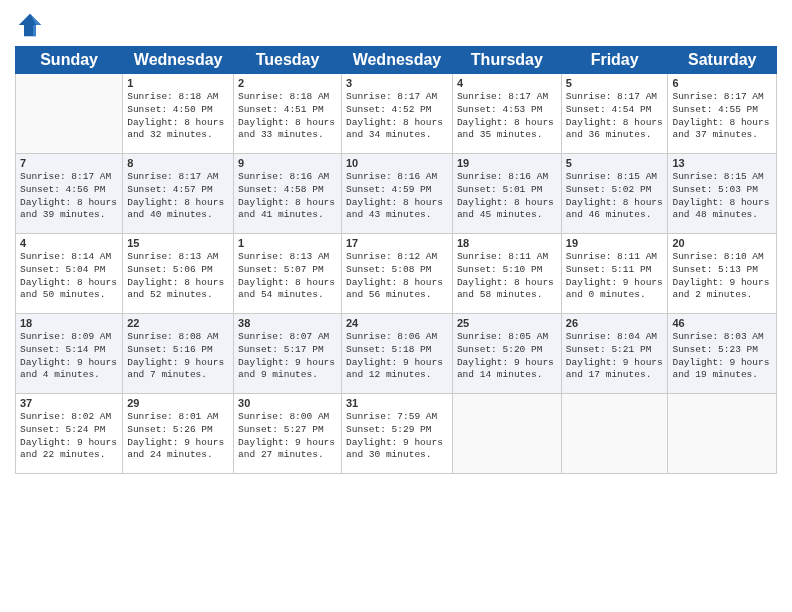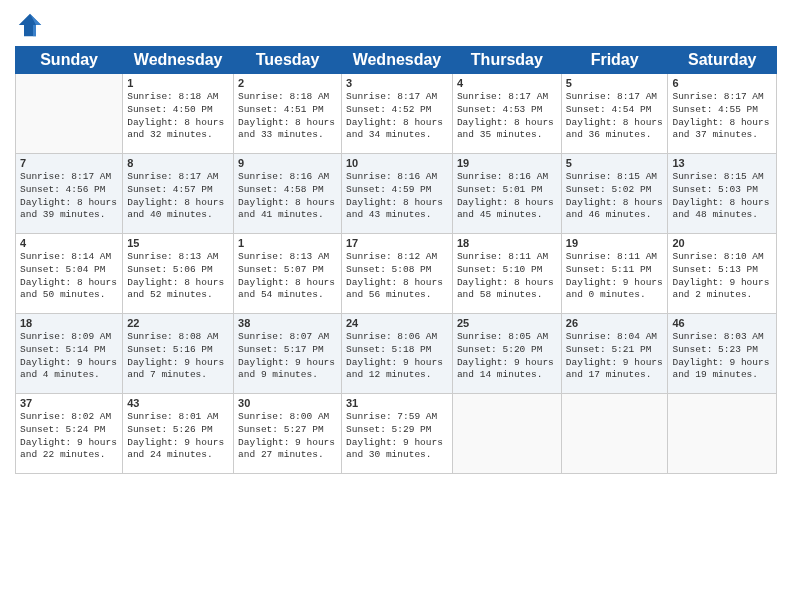--- a/index.html
+++ b/index.html
@@ -253,21 +253,21 @@
             <span class="day-number">46</span>
             <div class="day-info">Sunrise: 8:03 AM<br>Sunset: 5:23 PM<br>Daylight: 9 hours<br>and 19 minutes.</div>
           </td>
         </tr>
         <tr>
           <td>
             <span class="day-number">37</span>
             <div class="day-info">Sunrise: 8:02 AM<br>Sunset: 5:24 PM<br>Daylight: 9 hours<br>and 22 minutes.</div>
           </td>
           <td>
-            <span class="day-number">43</span>
+            <span class="day-number">29</span>
             <div class="day-info">Sunrise: 8:01 AM<br>Sunset: 5:26 PM<br>Daylight: 9 hours<br>and 24 minutes.</div>
           </td>
           <td>
             <span class="day-number">30</span>
             <div class="day-info">Sunrise: 8:00 AM<br>Sunset: 5:27 PM<br>Daylight: 9 hours<br>and 27 minutes.</div>
           </td>
           <td>
             <span class="day-number">31</span>
             <div class="day-info">Sunrise: 7:59 AM<br>Sunset: 5:29 PM<br>Daylight: 9 hours<br>and 30 minutes.</div>
           </td>

